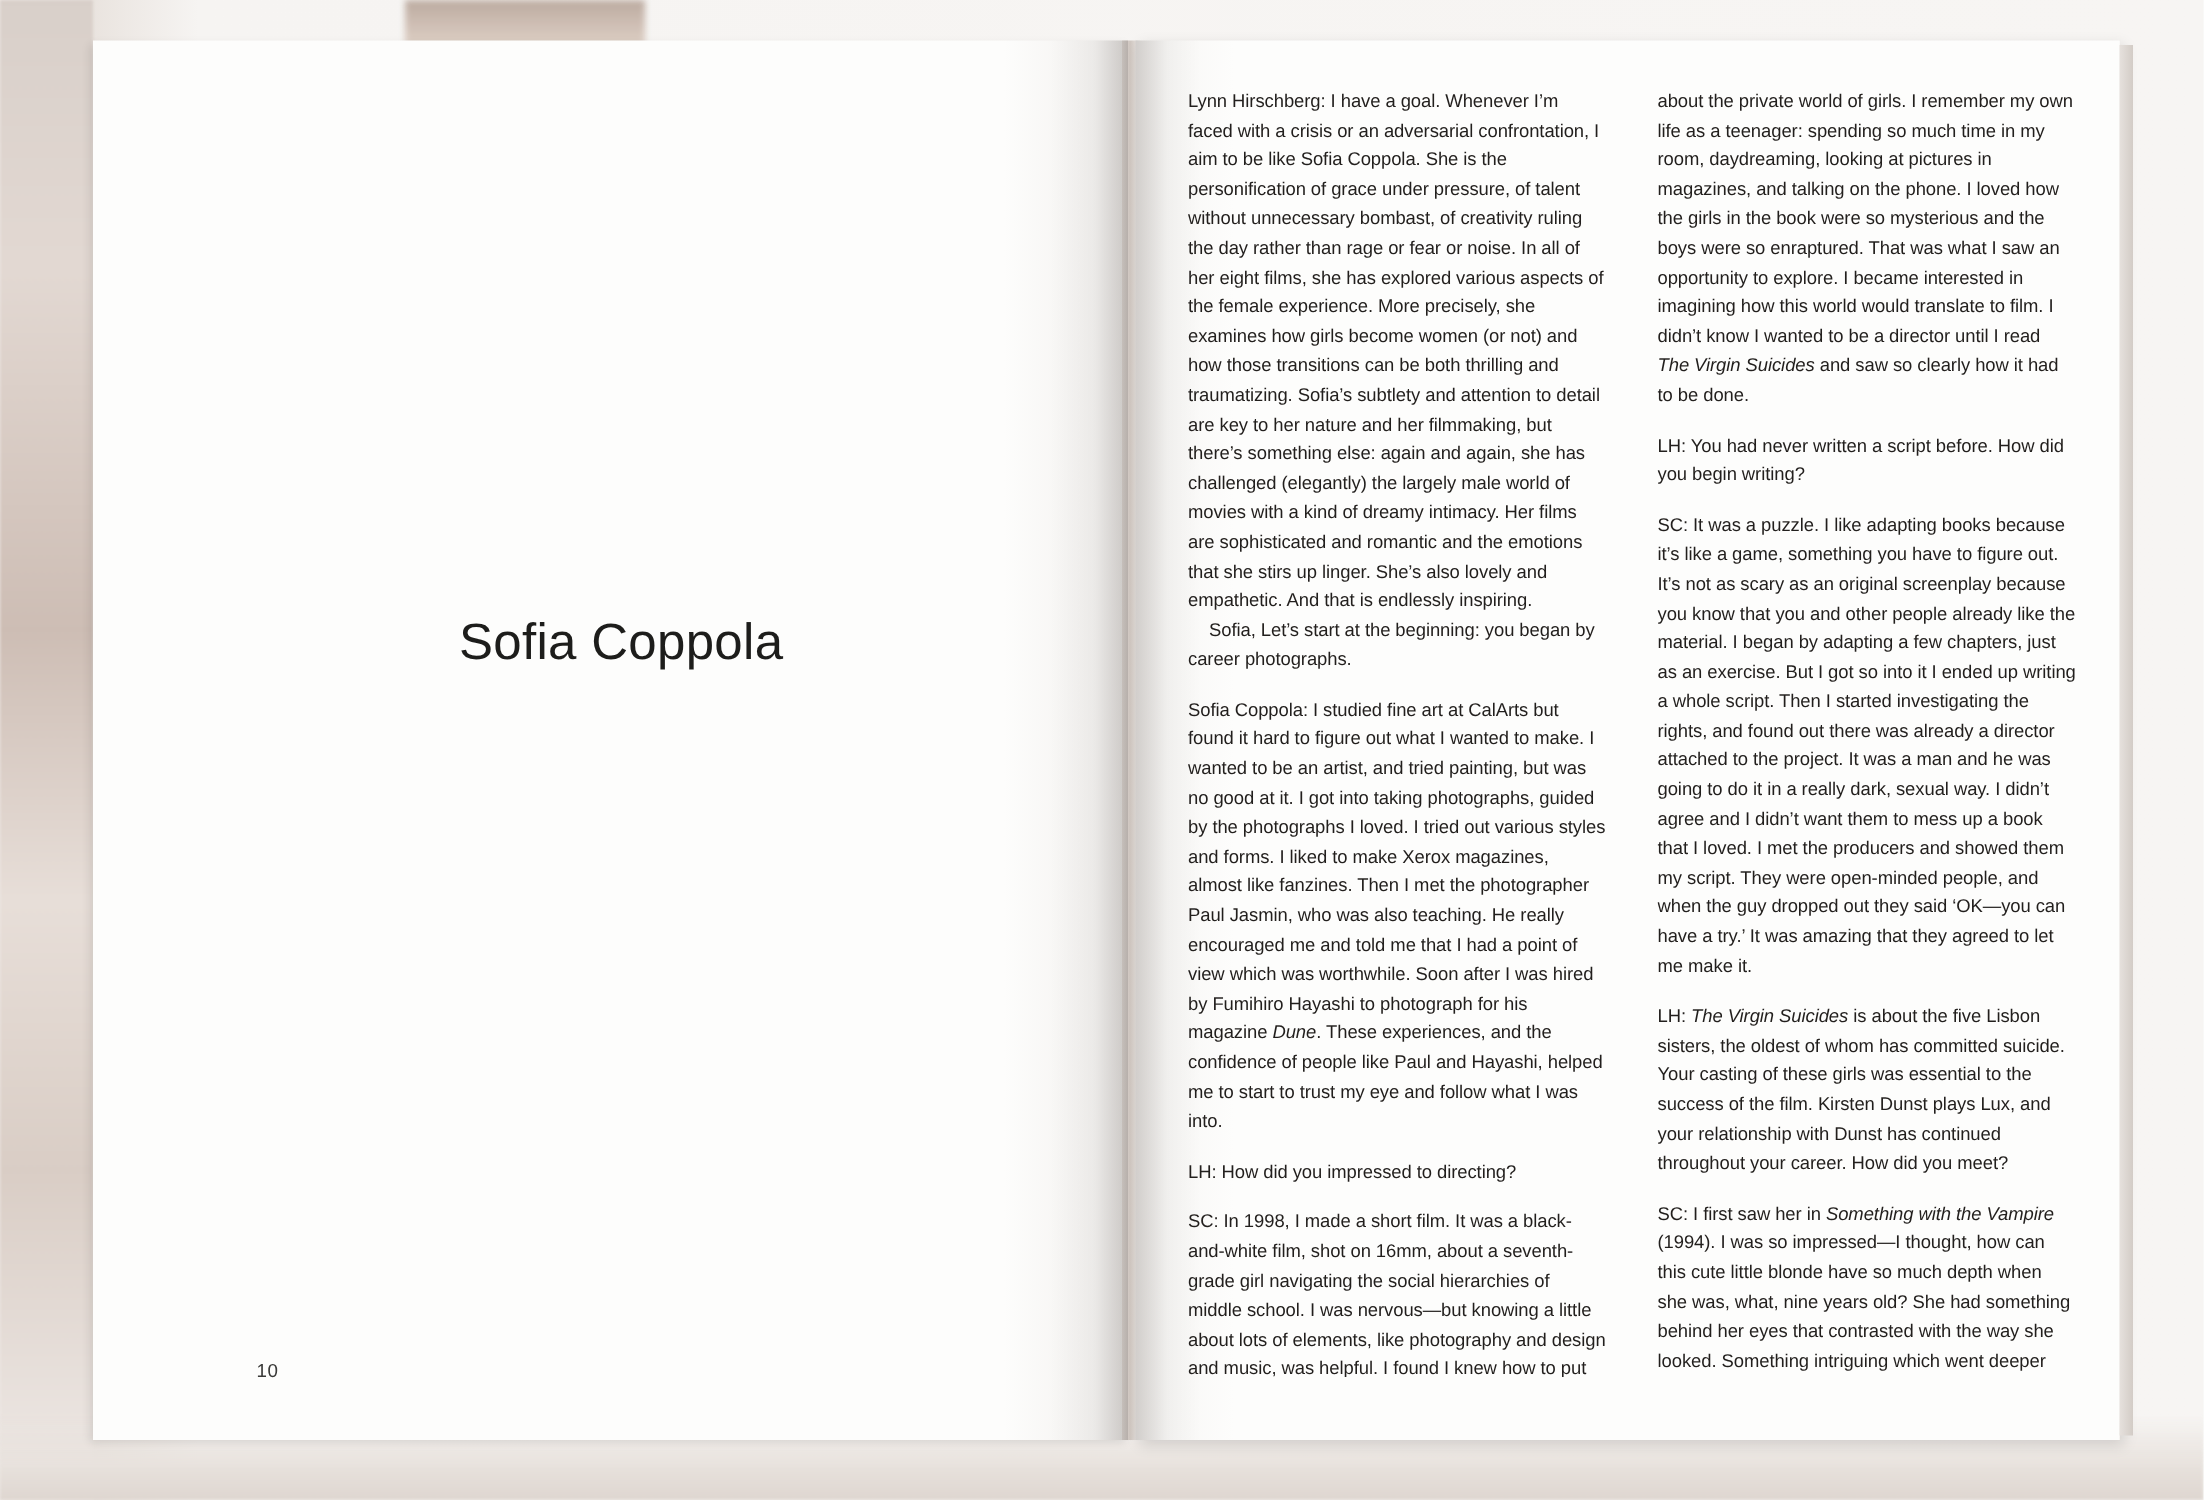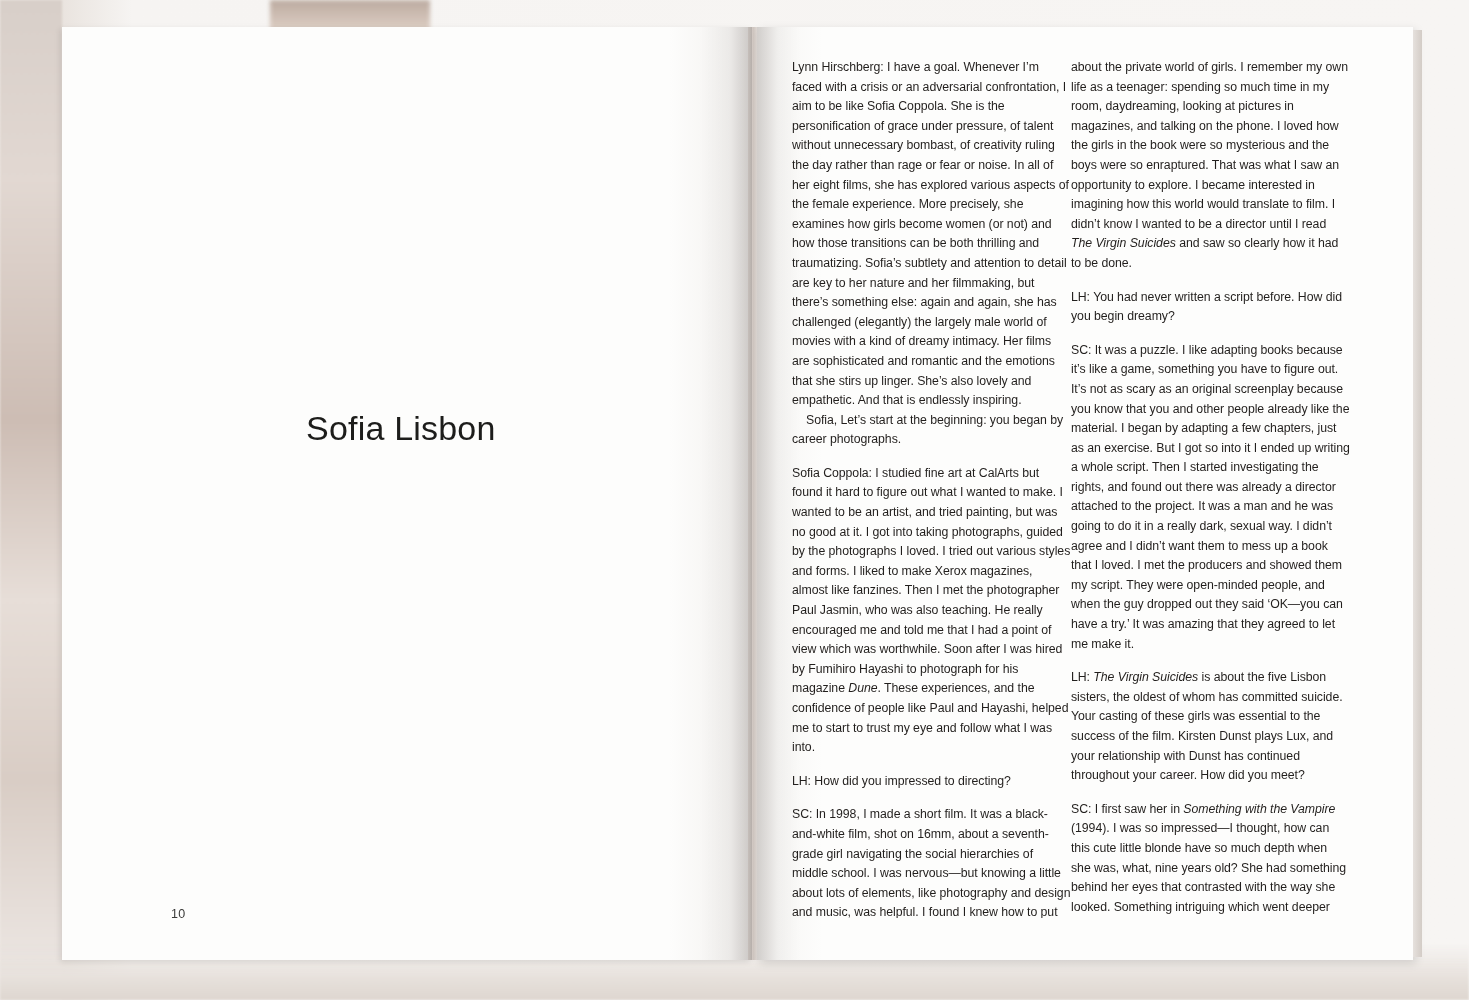--- a/index.html
+++ b/index.html
@@ -110,20 +110,21 @@
   }
 
   
   .columns {
     position: absolute;
     left: 792px;
     top: 58px;
     width: 592px;
     height: 860px;
     display: flex;
+    gap: 34px;
   }
   .col {
     width: 279px;
     overflow: hidden;
   }
   .col p {
     margin: 0 0 14px 0;
     font-family: "Liberation Sans", sans-serif;
     font-size: 12.3px;
     line-height: 19.6px;
@@ -158,21 +159,21 @@
 
 <div id="spread">
 
   <div class="bg-photo"></div>
   <div class="bg-left-strip"></div>
   <div class="bg-top-photo"></div>
   <div class="bg-bottom"></div>
 
   <div class="page page-left">
     <div class="title-block">
-      <div class="title-line">Sofia Lisbon</div>
+      <div class="title-line">Sofia Coppola</div>
     </div>
     <div class="folio">10</div>
   </div>
 
   <div class="gutter"></div>
   <div class="gutter-shadow-left"></div>
 
   <div class="page page-right">
   </div>
   <div class="gutter-shadow-right"></div>
@@ -182,21 +183,21 @@
     <div class="col">
       <p>Lynn Hirschberg: I have a goal. Whenever I’m faced with a crisis or an adversarial confrontation, I aim to be like Sofia Coppola. She is the personification of grace under pressure, of talent without unnecessary bombast, of creativity ruling the day rather than rage or fear or noise. In all of her eight films, she has explored various aspects of the female experience. More precisely, she examines how girls become women (or not) and how those transitions can be both thrilling and traumatizing. Sofia’s subtlety and attention to detail are key to her nature and her filmmaking, but there’s something else: again and again, she has challenged (elegantly) the largely male world of movies with a kind of dreamy intimacy. Her films are sophisticated and romantic and the emotions that she stirs up linger. She’s also lovely and empathetic. And that is endlessly inspiring.</p>
       <p class="indent-cont">Sofia, Let’s start at the beginning: you began by career photographs.</p>
       <p>Sofia Coppola: I studied fine art at CalArts but found it hard to figure out what I wanted to make. I wanted to be an artist, and tried painting, but was no good at it. I got into taking photographs, guided by the photographs I loved. I tried out various styles and forms. I liked to make Xerox magazines, almost like fanzines. Then I met the photographer Paul Jasmin, who was also teaching. He really encouraged me and told me that I had a point of view which was worthwhile. Soon after I was hired by Fumihiro Hayashi to photograph for his magazine <em>Dune</em>. These experiences, and the confidence of people like Paul and Hayashi, helped me to start to trust my eye and follow what I was into.</p>
       <p>LH: How did you impressed to directing?</p>
       <p>SC: In 1998, I made a short film. It was a black-and-white film, shot on 16mm, about a seventh-grade girl navigating the social hierarchies of middle school. I was nervous—but knowing a little about lots of elements, like photography and design and music, was helpful. I found I knew how to put them all together to make something that I had in mind.</p>
 
     </div>
     <div class="col">
       <p>about the private world of girls. I remember my own life as a teenager: spending so much time in my room, daydreaming, looking at pictures in magazines, and talking on the phone. I loved how the girls in the book were so mysterious and the boys were so enraptured. That was what I saw an opportunity to explore. I became interested in imagining how this world would translate to film. I didn’t know I wanted to be a director until I read <em>The Virgin Suicides</em> and saw so clearly how it had to be done.</p>
-      <p>LH: You had never written a script before. How did you begin dreamy?</p>
+      <p>LH: You had never written a script before. How did you begin writing?</p>
       <p>SC: It was a puzzle. I like adapting books because it’s like a game, something you have to figure out. It’s not as scary as an original screenplay because you know that you and other people already like the material. I began by adapting a few chapters, just as an exercise. But I got so into it I ended up writing a whole script. Then I started investigating the rights, and found out there was already a director attached to the project. It was a man and he was going to do it in a really dark, sexual way. I didn’t agree and I didn’t want them to mess up a book that I loved. I met the producers and showed them my script. They were open-minded people, and when the guy dropped out they said ‘OK—you can have a try.’ It was amazing that they agreed to let me make it.</p>
       <p>LH: <em>The Virgin Suicides</em> is about the five Lisbon sisters, the oldest of whom has committed suicide. Your casting of these girls was essential to the success of the film. Kirsten Dunst plays Lux, and your relationship with Dunst has continued throughout your career. How did you meet?</p>
       <p>SC: I first saw her in <em>Something with the Vampire</em> (1994). I was so impressed—I thought, how can this cute little blonde have so much depth when she was, what, nine years old? She had something behind her eyes that contrasted with the way she looked. Something intriguing which went deeper than her all-American beauty.</p>
 
     </div>
   </div>
 
 </div>
 
 </body></html>

